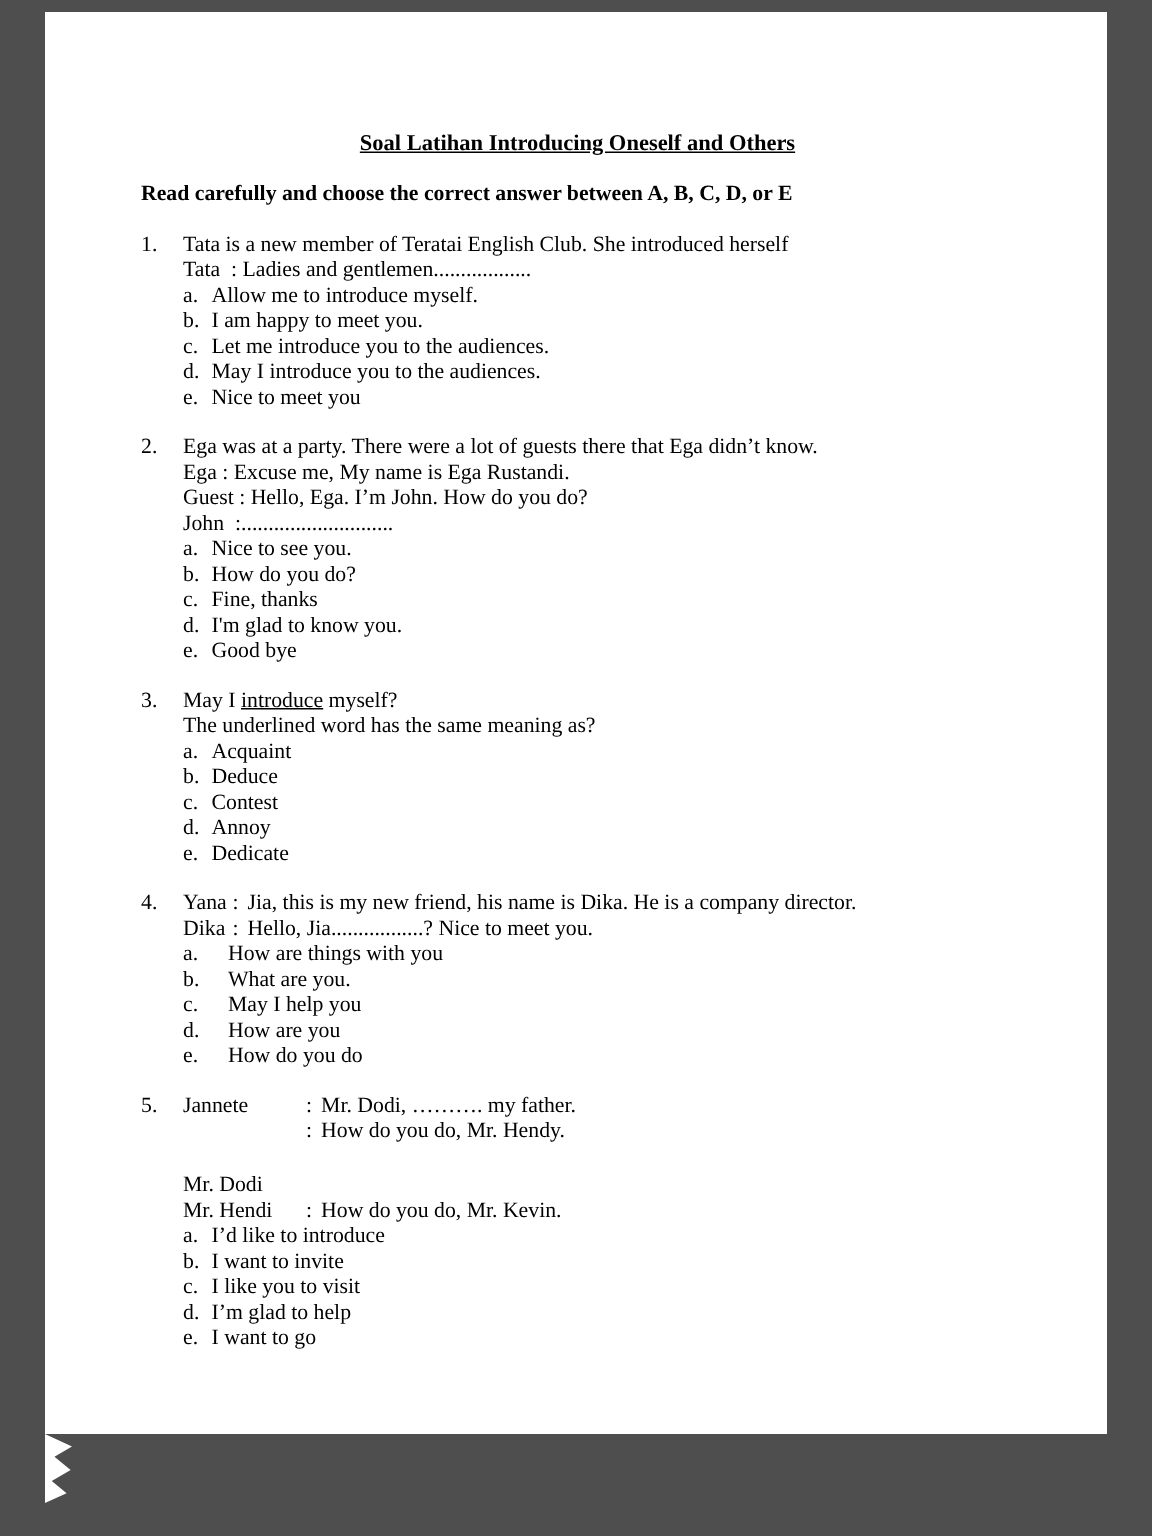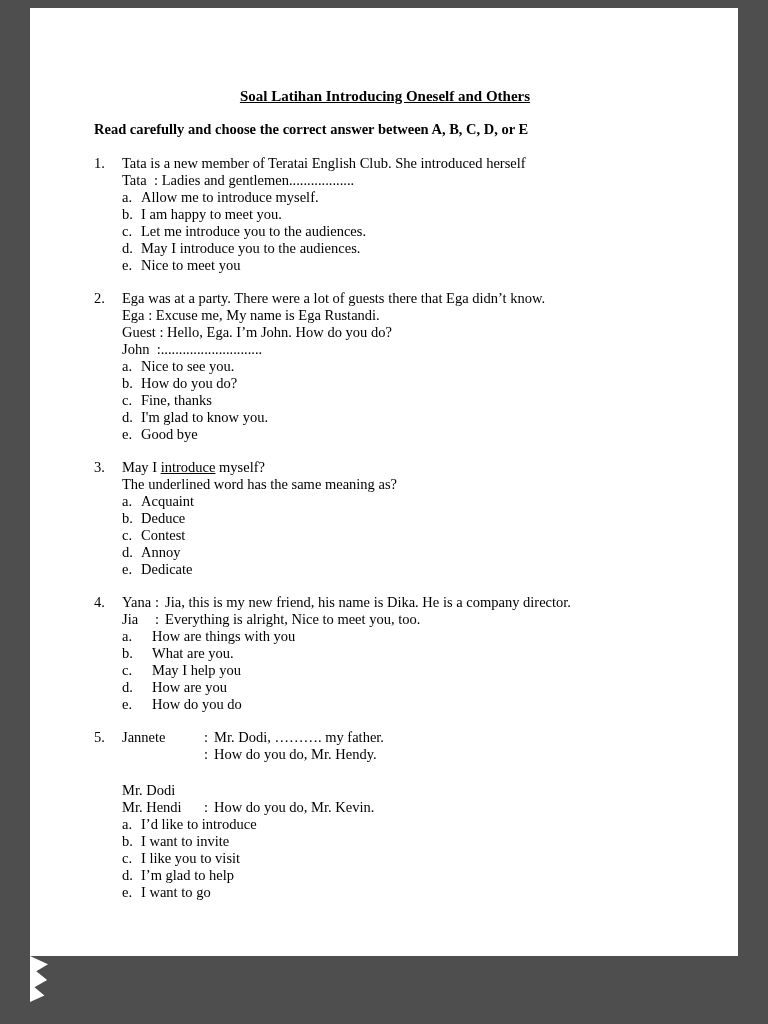--- a/index.html
+++ b/index.html
@@ -129,21 +129,21 @@
                 <span class="opt-text">Dedicate</span>
               </div>
             </div>
           </div>
         </div>
         <div class="question">
           <div class="q-row">
             <div class="q-num">4.</div>
             <div class="q-body">
               <div class="q-line"><span class="speaker" style="width: 33px;">Yana</span><span class="sep">:</span><span class="ltext">Jia, this is my new friend, his name is Dika. He is a company director.</span></div>
-              <div class="q-line"><span class="speaker" style="width: 33px;">Jia</span><span class="sep">:</span><span class="ltext">Everything is alright, Nice to meet you, too.</span></div>
+              <div class="q-line"><span class="speaker" style="width: 33px;">Dika</span><span class="sep">:</span><span class="ltext">Hello, Jia.................? Nice to meet you.</span></div>
               <div class="opt">
                 <span class="opt-label" style="flex: 0 0 30px;">a.</span>
                 <span class="opt-text">How are things with you</span>
               </div>
               <div class="opt">
                 <span class="opt-label" style="flex: 0 0 30px;">b.</span>
                 <span class="opt-text">What are you.</span>
               </div>
               <div class="opt">
                 <span class="opt-label" style="flex: 0 0 30px;">c.</span>

